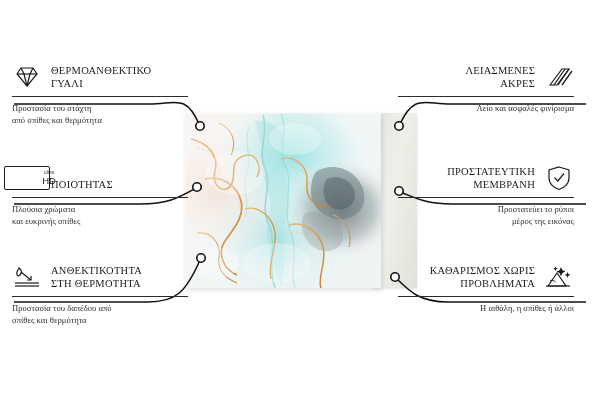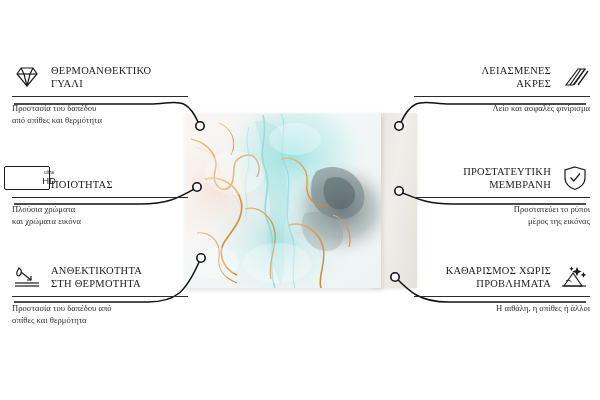--- a/index.html
+++ b/index.html
@@ -31,21 +31,21 @@
     background:
       linear-gradient(180deg, rgba(255,255,255,.30) 0 1px, rgba(255,255,255,0) 1px) 0 36% / 100% 100% no-repeat,
       linear-gradient(90deg, rgba(255,255,255,.26) 0 1px, rgba(255,255,255,0) 1px) 44% 0 / 100% 100% no-repeat,
       linear-gradient(115deg, rgba(255,255,255,.22) 0%, rgba(255,255,255,0) 38%);
     pointer-events:none;
   }
 
   
   .feat { position:absolute; width:176px; }
   .feat.left { left:12px; text-align:left; }
-  .feat.right { right:10px; text-align:right; }
+  .feat.right { right:26px; text-align:right; }
 
   .feat-head { display:flex; align-items:center; gap:9px; min-height:30px; }
   .feat.right .feat-head { flex-direction:row-reverse; }
   .feat-icon { flex:0 0 auto; width:30px; height:26px; display:flex; align-items:center; justify-content:center; }
   .feat-title {
     font-size:10.5px; letter-spacing:.25px; color:#1b1b1b; line-height:1.28;
     text-transform:uppercase;
   }
   .rule { height:1px; background:#2b2b2b; margin:4px 0 5px; width:100%; }
   .feat-desc { font-size:8.6px; color:#2e2e2e; line-height:1.42; }
@@ -188,42 +188,42 @@
             <path d="M20 3 L17 9 L14 21"></path>
         </svg>
       </span>
       <span class="feat-title">
         <span>ΘΕΡΜΟΑΝΘΕΚΤΙΚΟ</span><br>
         <span>ΓΥΑΛΙ</span>
       </span>
     </div>
     <div class="rule"></div>
     <div class="feat-desc">
-      <span>Προστασία του δαπέδου</span><br>
+      <span>Προστασία του στάχτη</span><br>
       <span>από σπίθες και θερμότητα</span>
     </div>
   </div>
 
   <div class="feat left feat-2">
     <div class="feat-head">
       <span class="feat-icon">
         <span class="hd-badge">
           <span class="u">ultra</span>
           <span class="h">HD</span>
         </span>
       </span>
       <span class="feat-title">
         <br>
         <span>ΠΟΙΟΤΗΤΑΣ</span>
       </span>
     </div>
     <div class="rule"></div>
     <div class="feat-desc">
       <span>Πλούσια χρώματα</span><br>
-      <span>και χρώματα εικόνα</span>
+      <span>και ευκρινής σπίθες</span>
     </div>
   </div>
 
   <div class="feat left feat-3">
     <div class="feat-head">
       <span class="feat-icon">
         <svg class="icn" width="30" height="24" viewBox="0 0 30 24" fill="none" stroke="#1b1b1b" stroke-width="1.2">
           <path d="M7 3 C10 5, 10 8, 8 10 C6 12, 4 10, 5 7 C5.6 5.2, 6.6 4, 7 3 Z"></path>
           <path d="M9 7 L19 15"></path>
             <path d="M15 15 L19 15 L19 11"></path>

